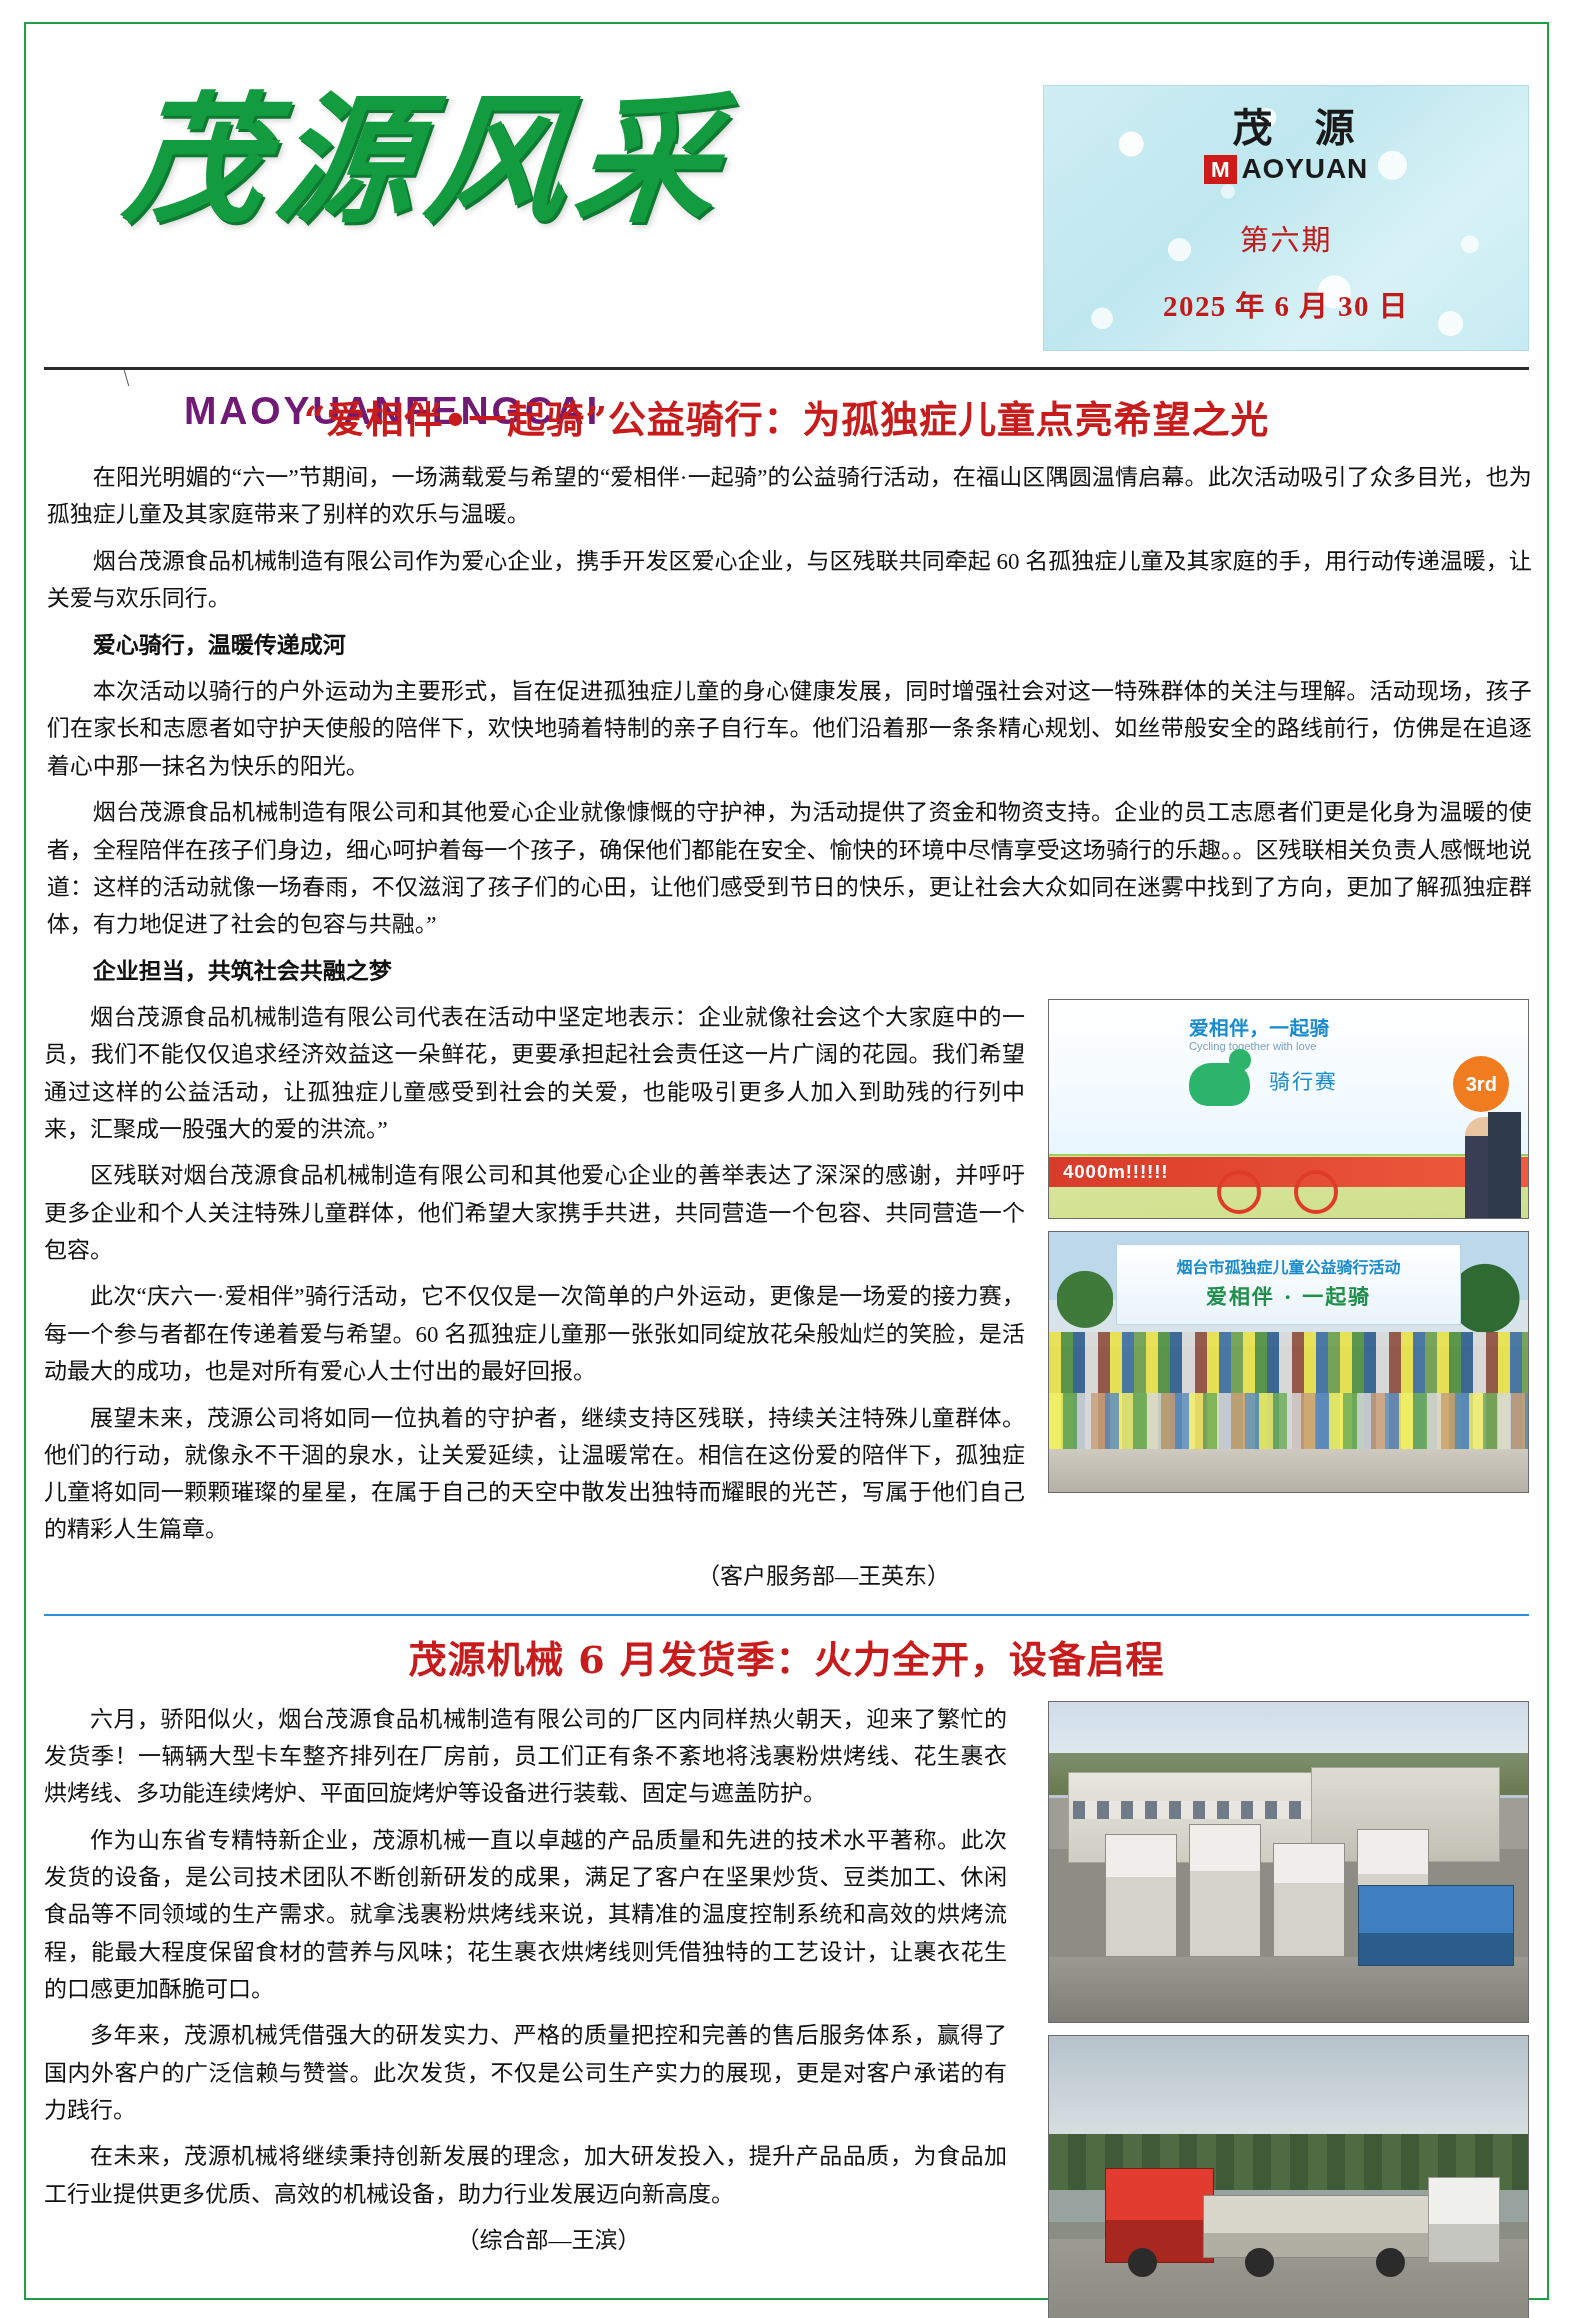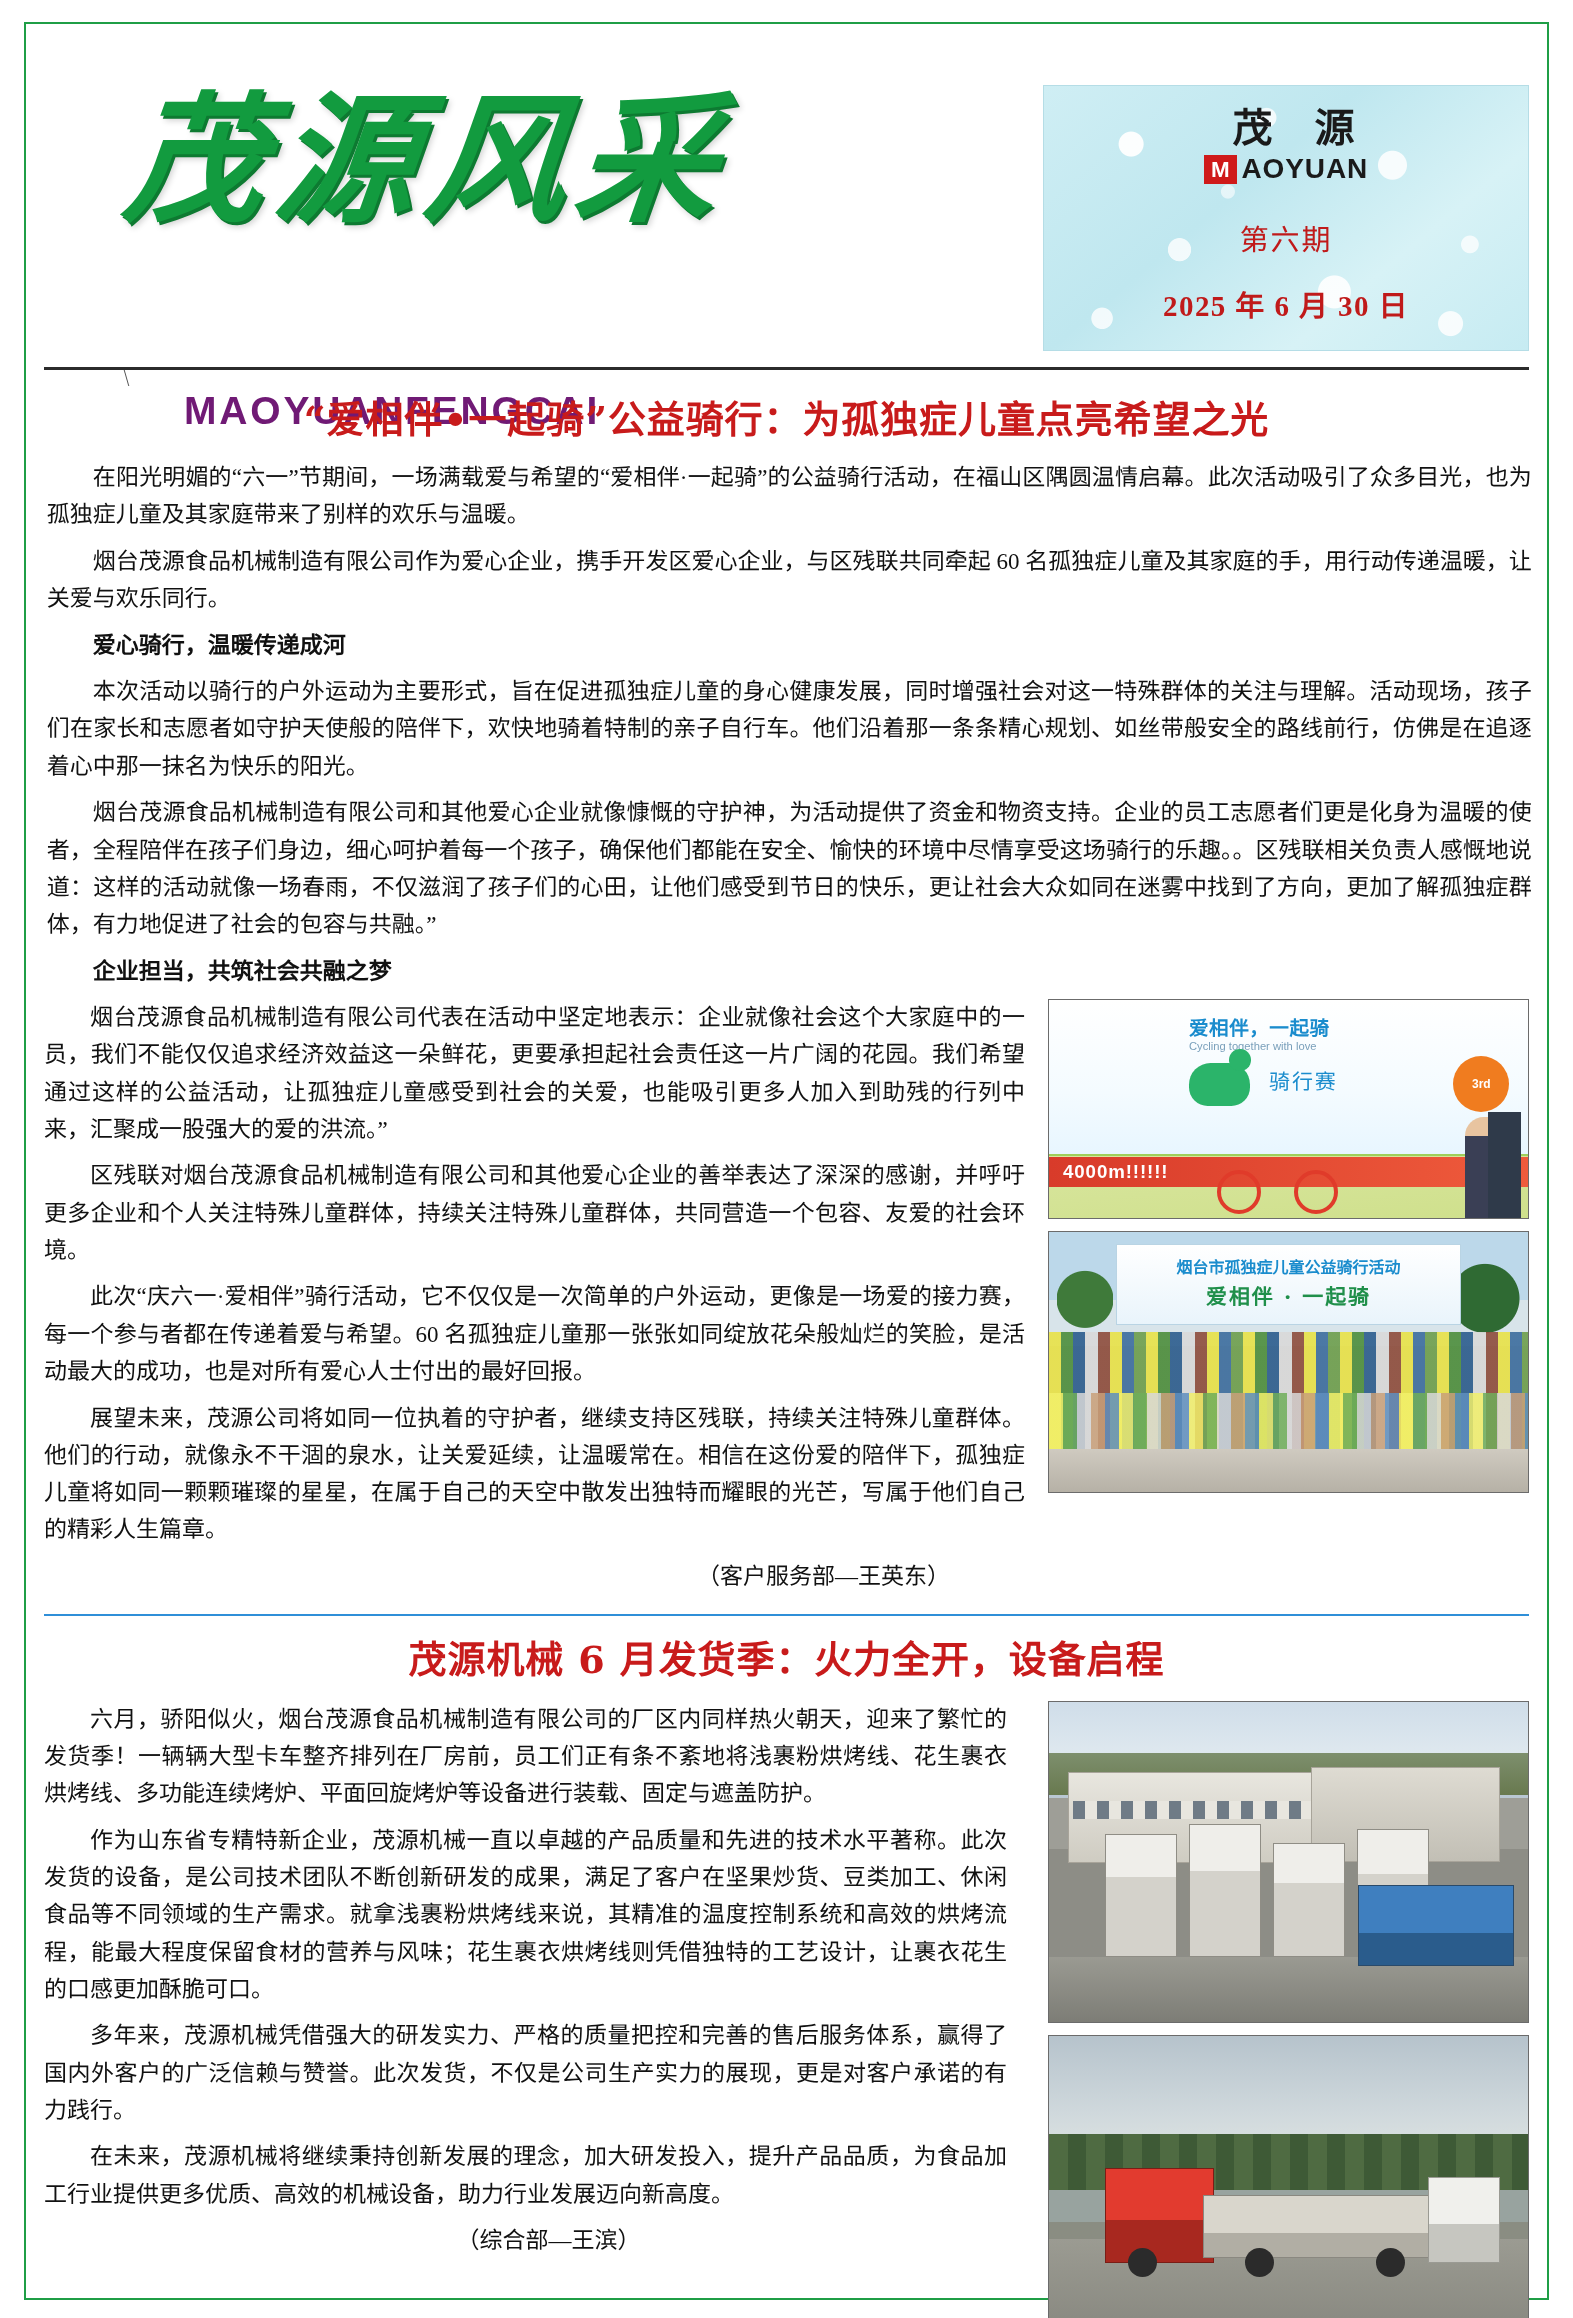--- a/index.html
+++ b/index.html
@@ -273,21 +273,21 @@
   .fig-cycle .race-cn {
     position: absolute; left: 220px; top: 65px;
     font-family: "DejaVu Serif", serif; font-weight: normal;
     font-size: 21px; color: #1a8ccd; letter-spacing: 1.9px;
   }
   .fig-cycle .badge3 {
     position: absolute; right: 18.7px; top: 56px;
     width: 56px; height: 56px; border-radius: 50%;
     background: #f07c1f; color: #fff;
     font-family: "Liberation Sans", sans-serif; font-weight: bold;
-    font-size: 12px; text-align: center; line-height: 56px;
+    font-size: 20px; text-align: center; line-height: 56px;
   }
   .fig-cycle .left-strip {
     position: absolute; left: 0; top: 0; width: 107px; height: 154px;
     background: repeating-linear-gradient(135deg, #ffffff 0 10.3px, #f0c419 10.3px 20.6px);
     border-right: 1.9px solid #d9d9d9;
   }
   .fig-cycle .left-strip span {
     position: absolute; left: 5.6px; top: 13px;
     font-family: "Liberation Sans", sans-serif; font-weight: bold;
     font-size: 18.7px; color: #1b6aa5; transform: rotate(-4deg);
@@ -540,21 +540,21 @@
             </div>
             <div class="crowd"></div>
             <div class="crowd2"></div>
             <div class="ground"></div>
           </div>
 
         </div>
 
         <div class="body-col a1-text">
           <p>烟台茂源食品机械制造有限公司代表在活动中坚定地表示：企业就像社会这个大家庭中的一员，我们不能仅仅追求经济效益这一朵鲜花，更要承担起社会责任这一片广阔的花园。我们希望通过这样的公益活动，让孤独症儿童感受到社会的关爱，也能吸引更多人加入到助残的行列中来，汇聚成一股强大的爱的洪流。”</p>
-          <p>区残联对烟台茂源食品机械制造有限公司和其他爱心企业的善举表达了深深的感谢，并呼吁更多企业和个人关注特殊儿童群体，持续关注特殊儿童群体，共同营造一个包容、友爱的社会环境。</p>
+          <p>区残联对烟台茂源食品机械制造有限公司和其他爱心企业的善举表达了深深的感谢，并呼吁更多企业和个人关注特殊儿童群体，他们希望大家携手共进，共同营造一个包容、共同营造一个包容。</p>
           <p>此次“庆六一·爱相伴”骑行活动，它不仅仅是一次简单的户外运动，更像是一场爱的接力赛，每一个参与者都在传递着爱与希望。60 名孤独症儿童那一张张如同绽放花朵般灿烂的笑脸，是活动最大的成功，也是对所有爱心人士付出的最好回报。</p>
           <p>展望未来，茂源公司将如同一位执着的守护者，继续支持区残联，持续关注特殊儿童群体。他们的行动，就像永不干涸的泉水，让关爱延续，让温暖常在。相信在这份爱的陪伴下，孤独症儿童将如同一颗颗璀璨的星星，在属于自己的天空中散发出独特而耀眼的光芒，写属于他们自己的精彩人生篇章。</p>
           <p class="byline">（客户服务部—王英东）</p>
         </div>
 
       </div>
 
       <div class="divider"></div>
     </div>
 

